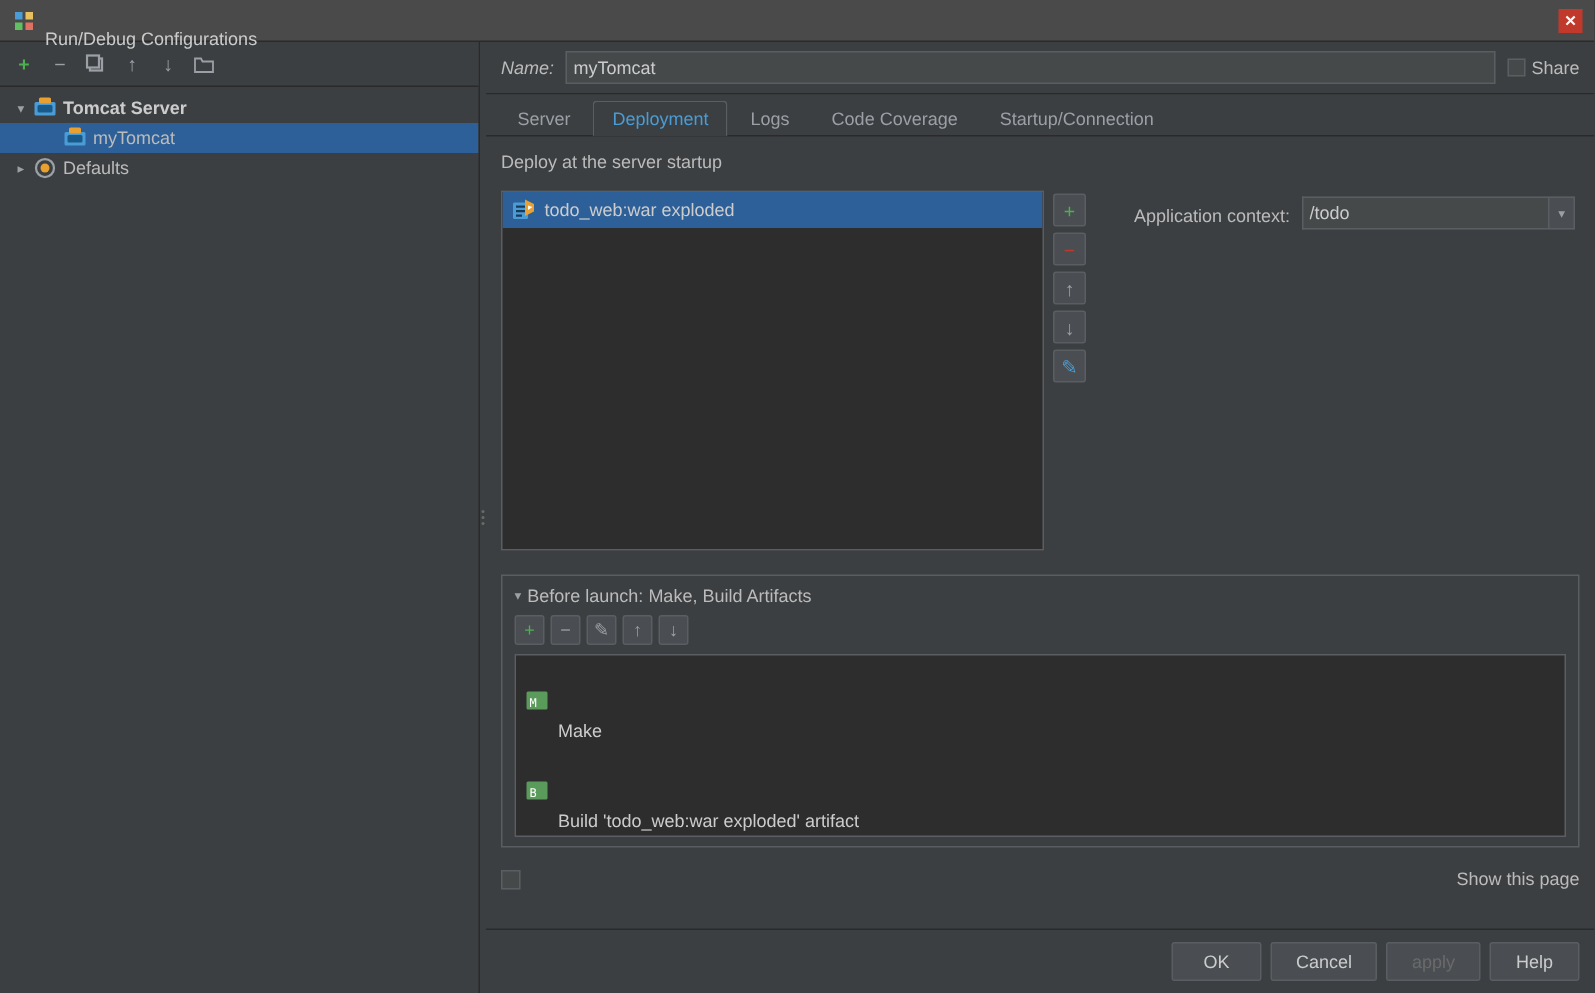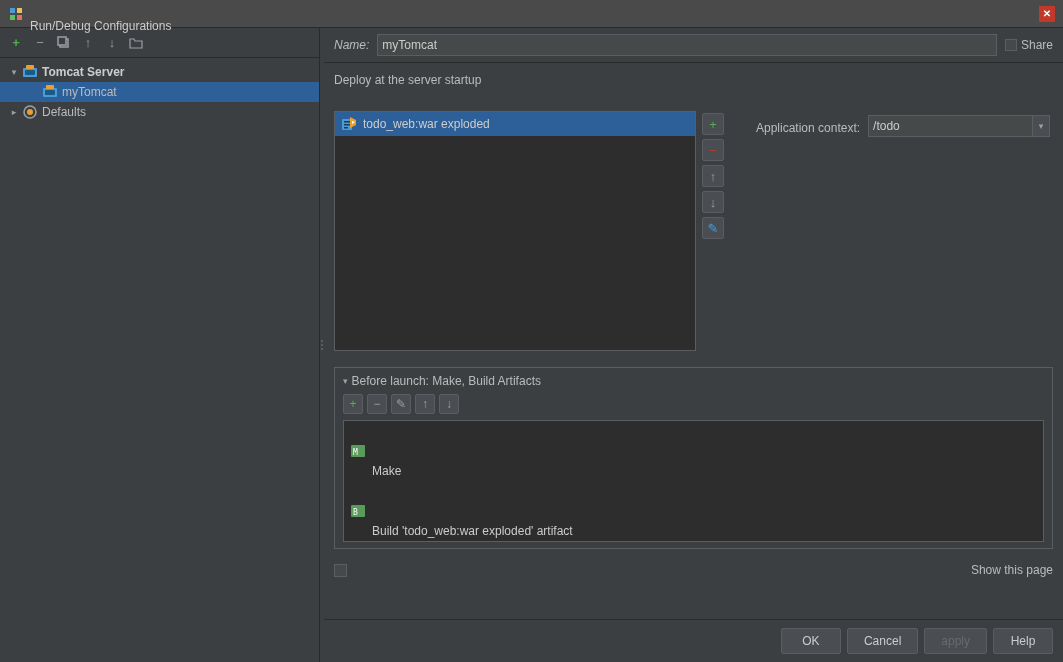--- a/index.html
+++ b/index.html
@@ -208,21 +208,21 @@
       padding: 10px;
       display: flex;
       flex-direction: column;
       gap: 8px;
     }
 
     
     .section-label {
       font-size: 12px;
       color: #bbbbbb;
-      margin-bottom: 16px;
+      margin-bottom: 4px;
     }
     .deploy-list {
       flex: 1;
       background: #2d2d2d;
       border: 1px solid #5a5e62;
       overflow-y: auto;
     }
     .deploy-item {
       display: flex;
       align-items: center;
@@ -519,20 +519,27 @@
 
     <div class="name-bar">
       <span class="name-label">Name:</span>
       <input class="name-input" type="text" value="myTomcat" style="">
       <div class="share-area">
         <div class="share-checkbox"></div>
         <span class="share-label">Share</span>
       </div>
     </div>
 
+    <div class="tabs-bar">
+      <div class="tab">Server</div>
+      <div class="tab active">Deployment</div>
+      <div class="tab">Logs</div>
+      <div class="tab">Code Coverage</div>
+      <div class="tab">Startup/Connection</div>
+    </div>
 
     <div class="content-area">
 
       <div class="section-label">Deploy at the server startup</div>
 
       <div style="display:flex; gap:12px; align-items:flex-start;">
 
         <div style="display:flex; flex-direction:column; flex:1; max-width:390px;">
           <div style="display:flex; gap:6px; height:240px;">
             <div class="deploy-list">

